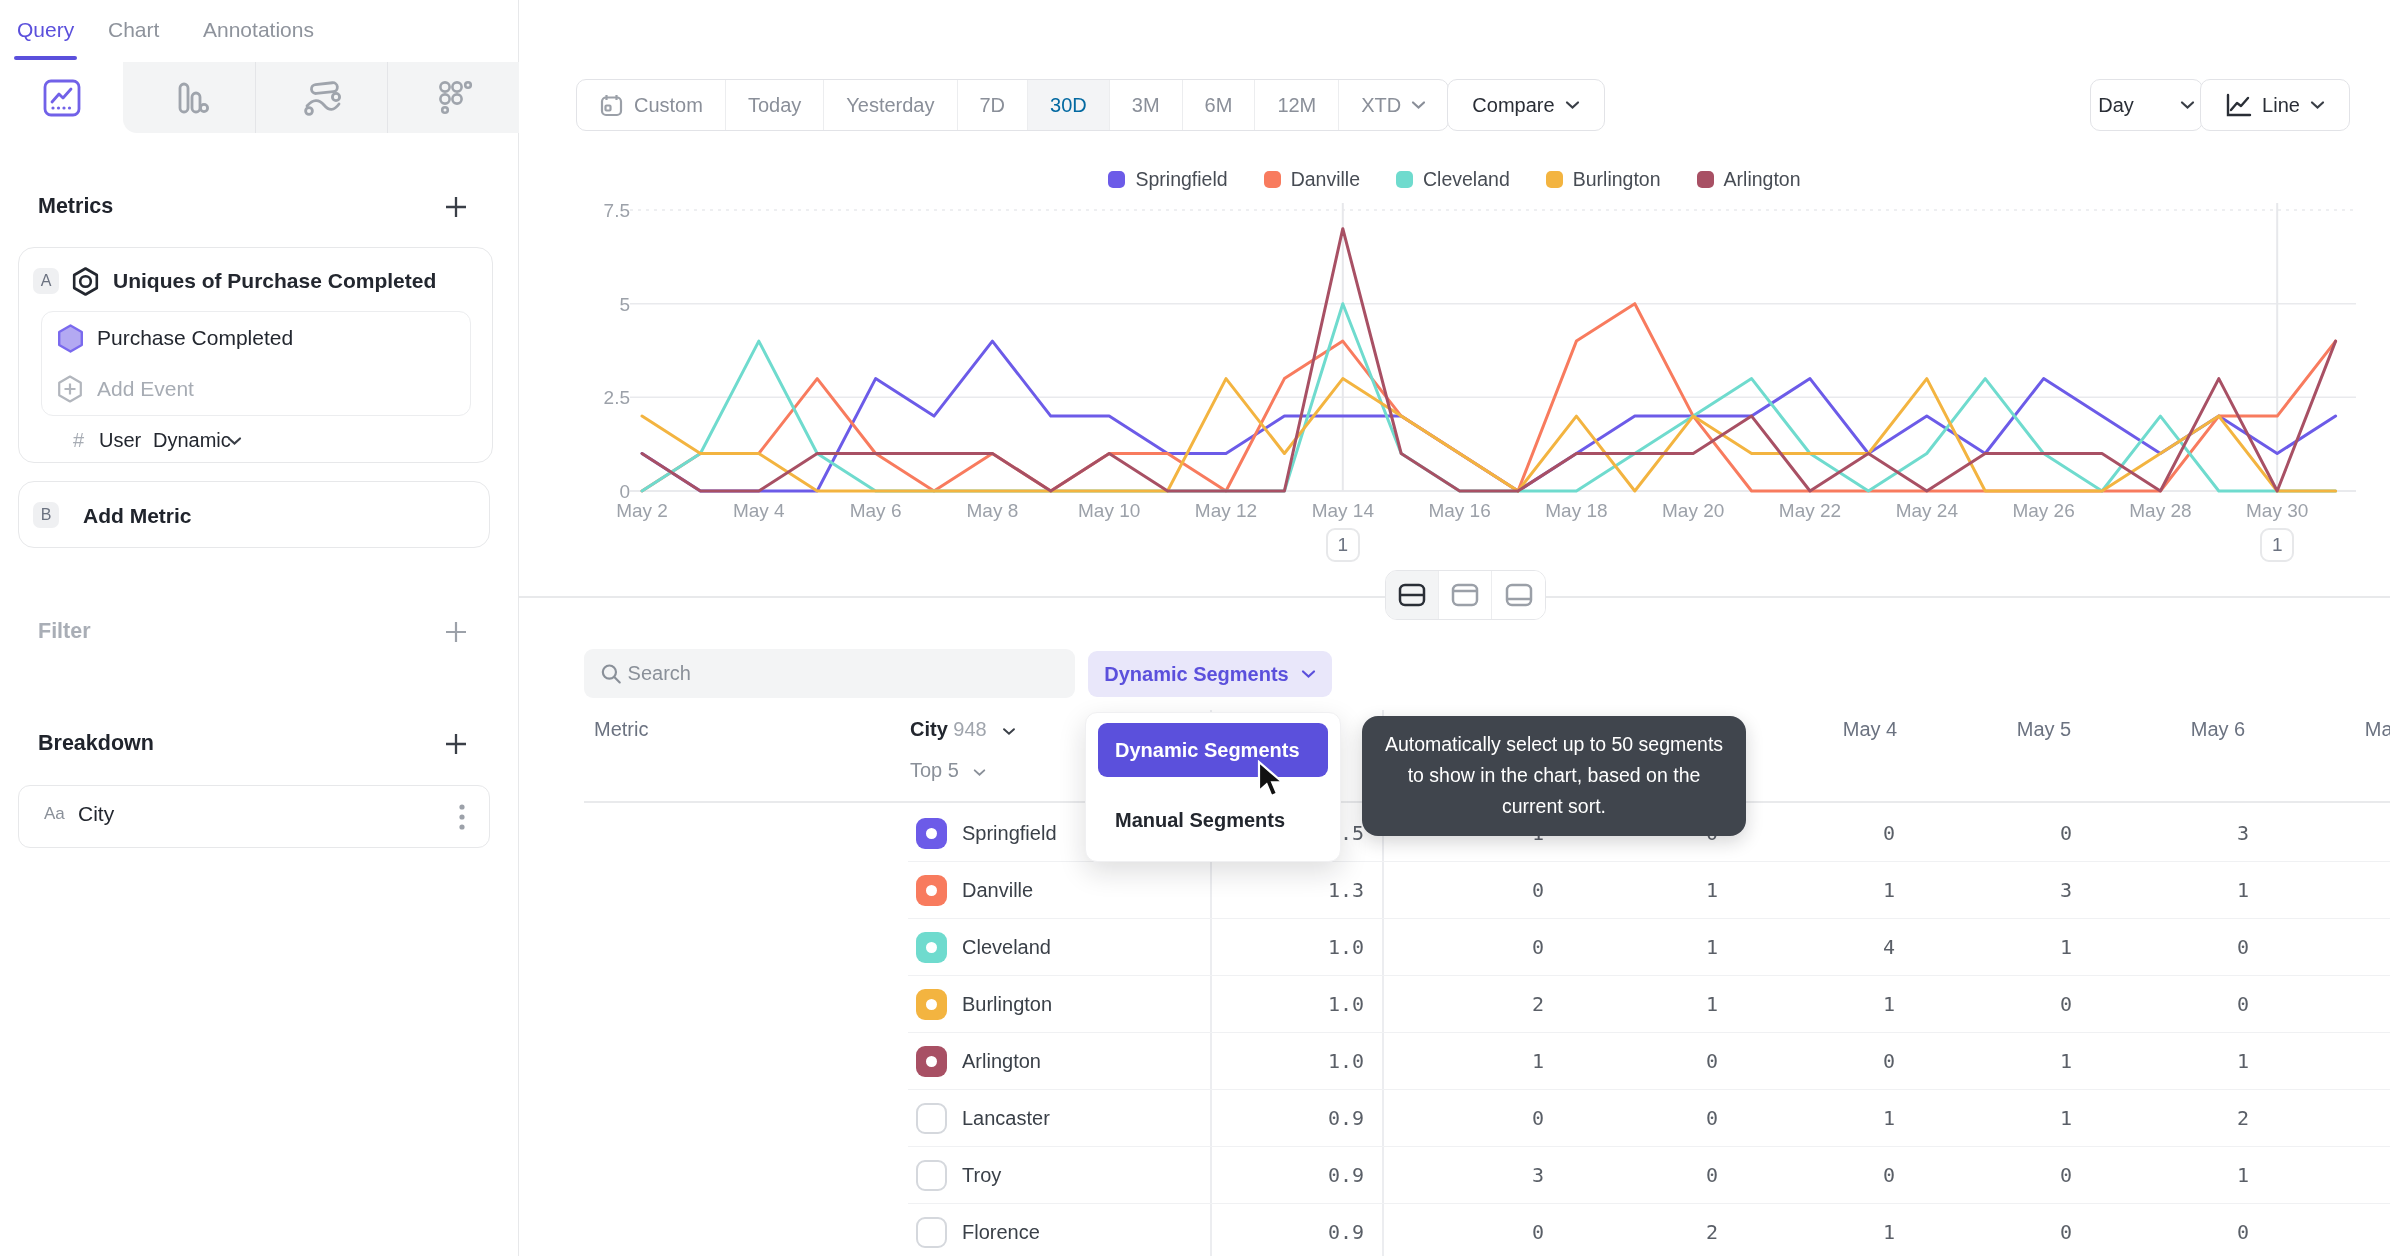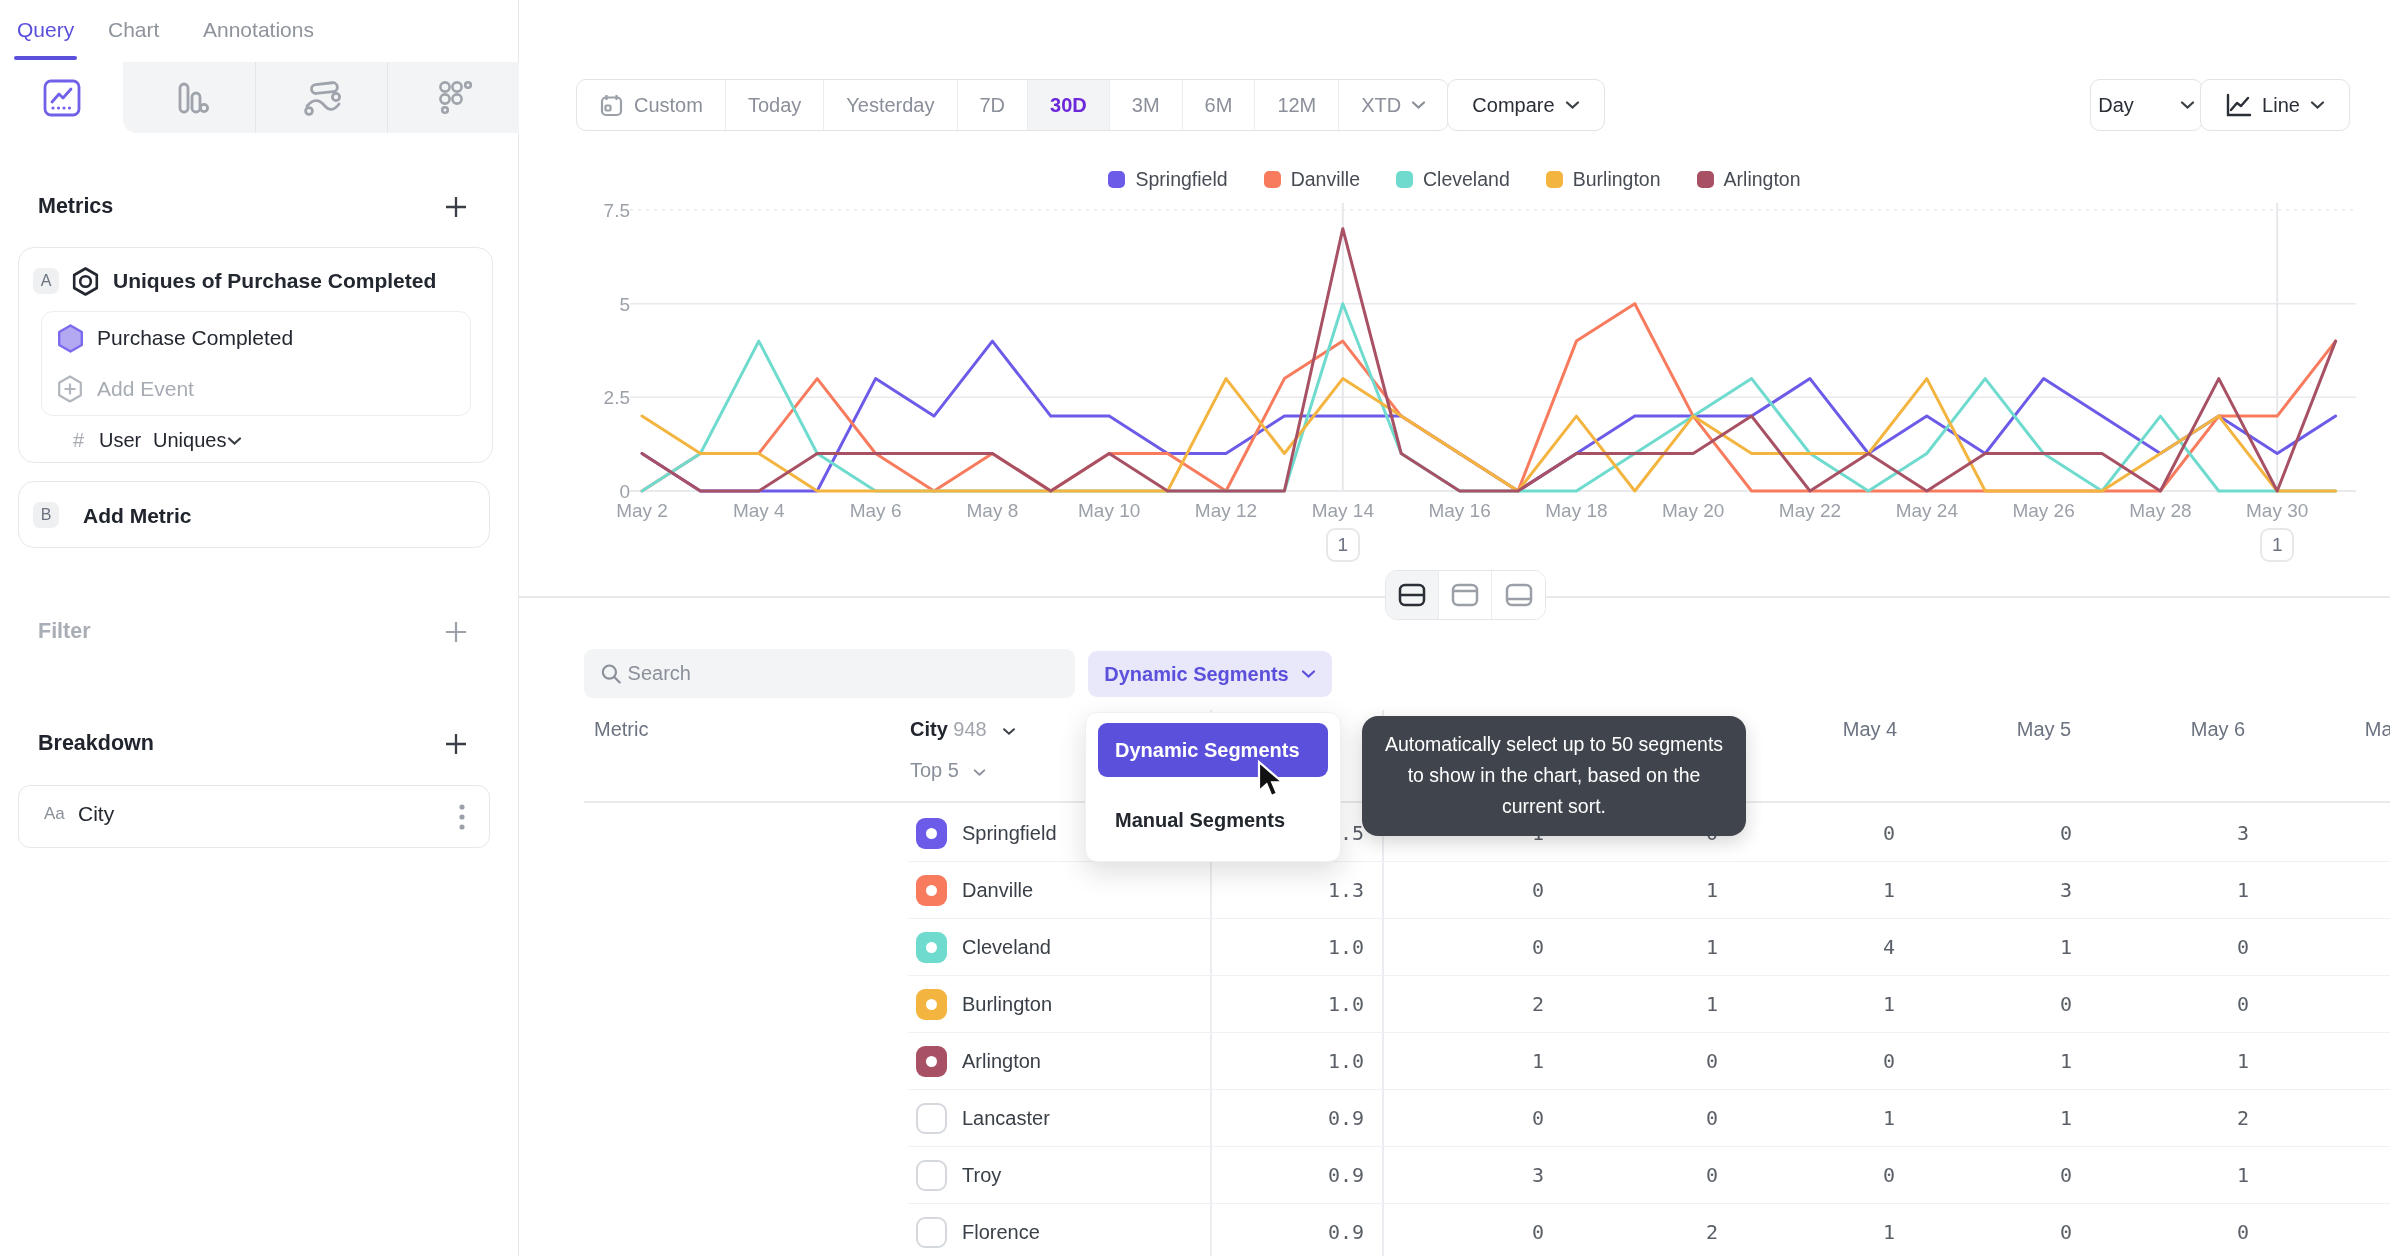--- a/index.html
+++ b/index.html
@@ -26,21 +26,21 @@
   .side-sec-title.muted { color:#A9AEB6; }
   .plus-btn { position:absolute; width:24px; height:24px; }
   .card { position:absolute; border:1.5px solid #E7E8EA; border-radius:16px; background:#fff; }
   .badge-sq { position:absolute; width:26px; height:26px; background:#EFF0F2; border-radius:7px; color:#6B7280; font-size:16px; display:flex; align-items:center; justify-content:center; }
   .inner-card { position:absolute; border:1.5px solid #ECEDEF; border-radius:12px; background:#fff; }
 
   
   #range-group { position:absolute; left:576px; top:79px; height:52px; display:flex; align-items:stretch; border:1.5px solid #E2E3E7; border-radius:10px; background:#fff; overflow:hidden; }
   .range-seg { display:flex; align-items:center; gap:10px; padding:0 22px; font-size:20px; color:#8A8F99; border-right:1.5px solid #ECEDEF; white-space:nowrap; }
   .range-seg:last-child { border-right:none; }
-  .range-seg.active { background:#F3F4F6; color:#6d28d9; font-weight:700; }
+  .range-seg.active { background:#F3F4F6; color:#0369a1; font-weight:400; }
   .tool-btn { position:absolute; top:79px; height:52px; display:flex; align-items:center; justify-content:center; gap:10px; border:1.5px solid #E2E3E7; border-radius:10px; background:#fff; font-size:20px; color:#2A2E36; }
 
   
   #legend { position:absolute; left:519px; top:168px; width:1871px; display:flex; justify-content:center; gap:36px; }
   .leg-item { display:flex; align-items:center; gap:10px; font-size:19.5px; color:#474C54; }
   .leg-swatch { width:17px; height:17px; border-radius:5px; }
   .ann-badge { position:absolute; width:34px; height:34px; border:2px solid #E7E8EA; border-radius:9px; background:#fff; color:#6B7280; font-size:19px; display:flex; align-items:center; justify-content:center; }
   #main-divider { position:absolute; left:519px; top:596px; width:1871px; height:1.5px; background:#E8E9EB; }
   #view-toggle { position:absolute; left:1385px; top:570px; height:50px; display:flex; border:1.5px solid #E5E6E9; border-radius:12px; background:#fff; overflow:hidden; }
   .vt-cell { width:53px; display:flex; align-items:center; justify-content:center; border-right:1.5px solid #ECEDEF; background:#fff; }
@@ -168,21 +168,21 @@
           <svg width="30" height="30" viewBox="0 0 30 30" fill="none" stroke="#B2B6BD" stroke-width="2.2">
             <path d="M15 2.5 L25.8 8.8 V21.2 L15 27.5 L4.2 21.2 V8.8 Z" stroke-linejoin="round"></path>
             <path d="M15 9.5v11M9.5 15h11"></path>
           </svg>
         </span>
         <span class="abs nowrap" style="left:55px; top:65px; font-size:21px; color:#A7ACB4;">Add Event</span>
       </div>
 
       <span class="abs" style="left:54px; top:181px; font-size:20px; color:#A7ACB4;">#</span>
       <span class="abs nowrap" style="left:80px; top:181px; font-size:20px; color:#23272F;">User</span>
-      <span class="abs nowrap" style="left:134px; top:181px; font-size:20px; color:#23272F;">Uniques</span>
+      <span class="abs nowrap" style="left:134px; top:181px; font-size:20px; color:#23272F;">Dynamic</span>
       <span class="abs" style="left:208px; top:188px;">
         <svg width="15" height="10" viewBox="0 0 15 10" fill="none" stroke="#3A3F47" stroke-width="2.2" stroke-linecap="round">
             <path d="M2 2.5 L7.5 7.5 L13 2.5"></path>
           </svg>
       </span>
     </div>
 
     <div class="card" style="left:18px; top:481px; width:472px; height:67px;">
       <span class="badge-sq" style="left:14px; top:20px;">B</span>
       <span class="abs nowrap" style="left:64px; top:22px; font-size:21px; font-weight:700; color:#20242C;">Add Metric</span>

